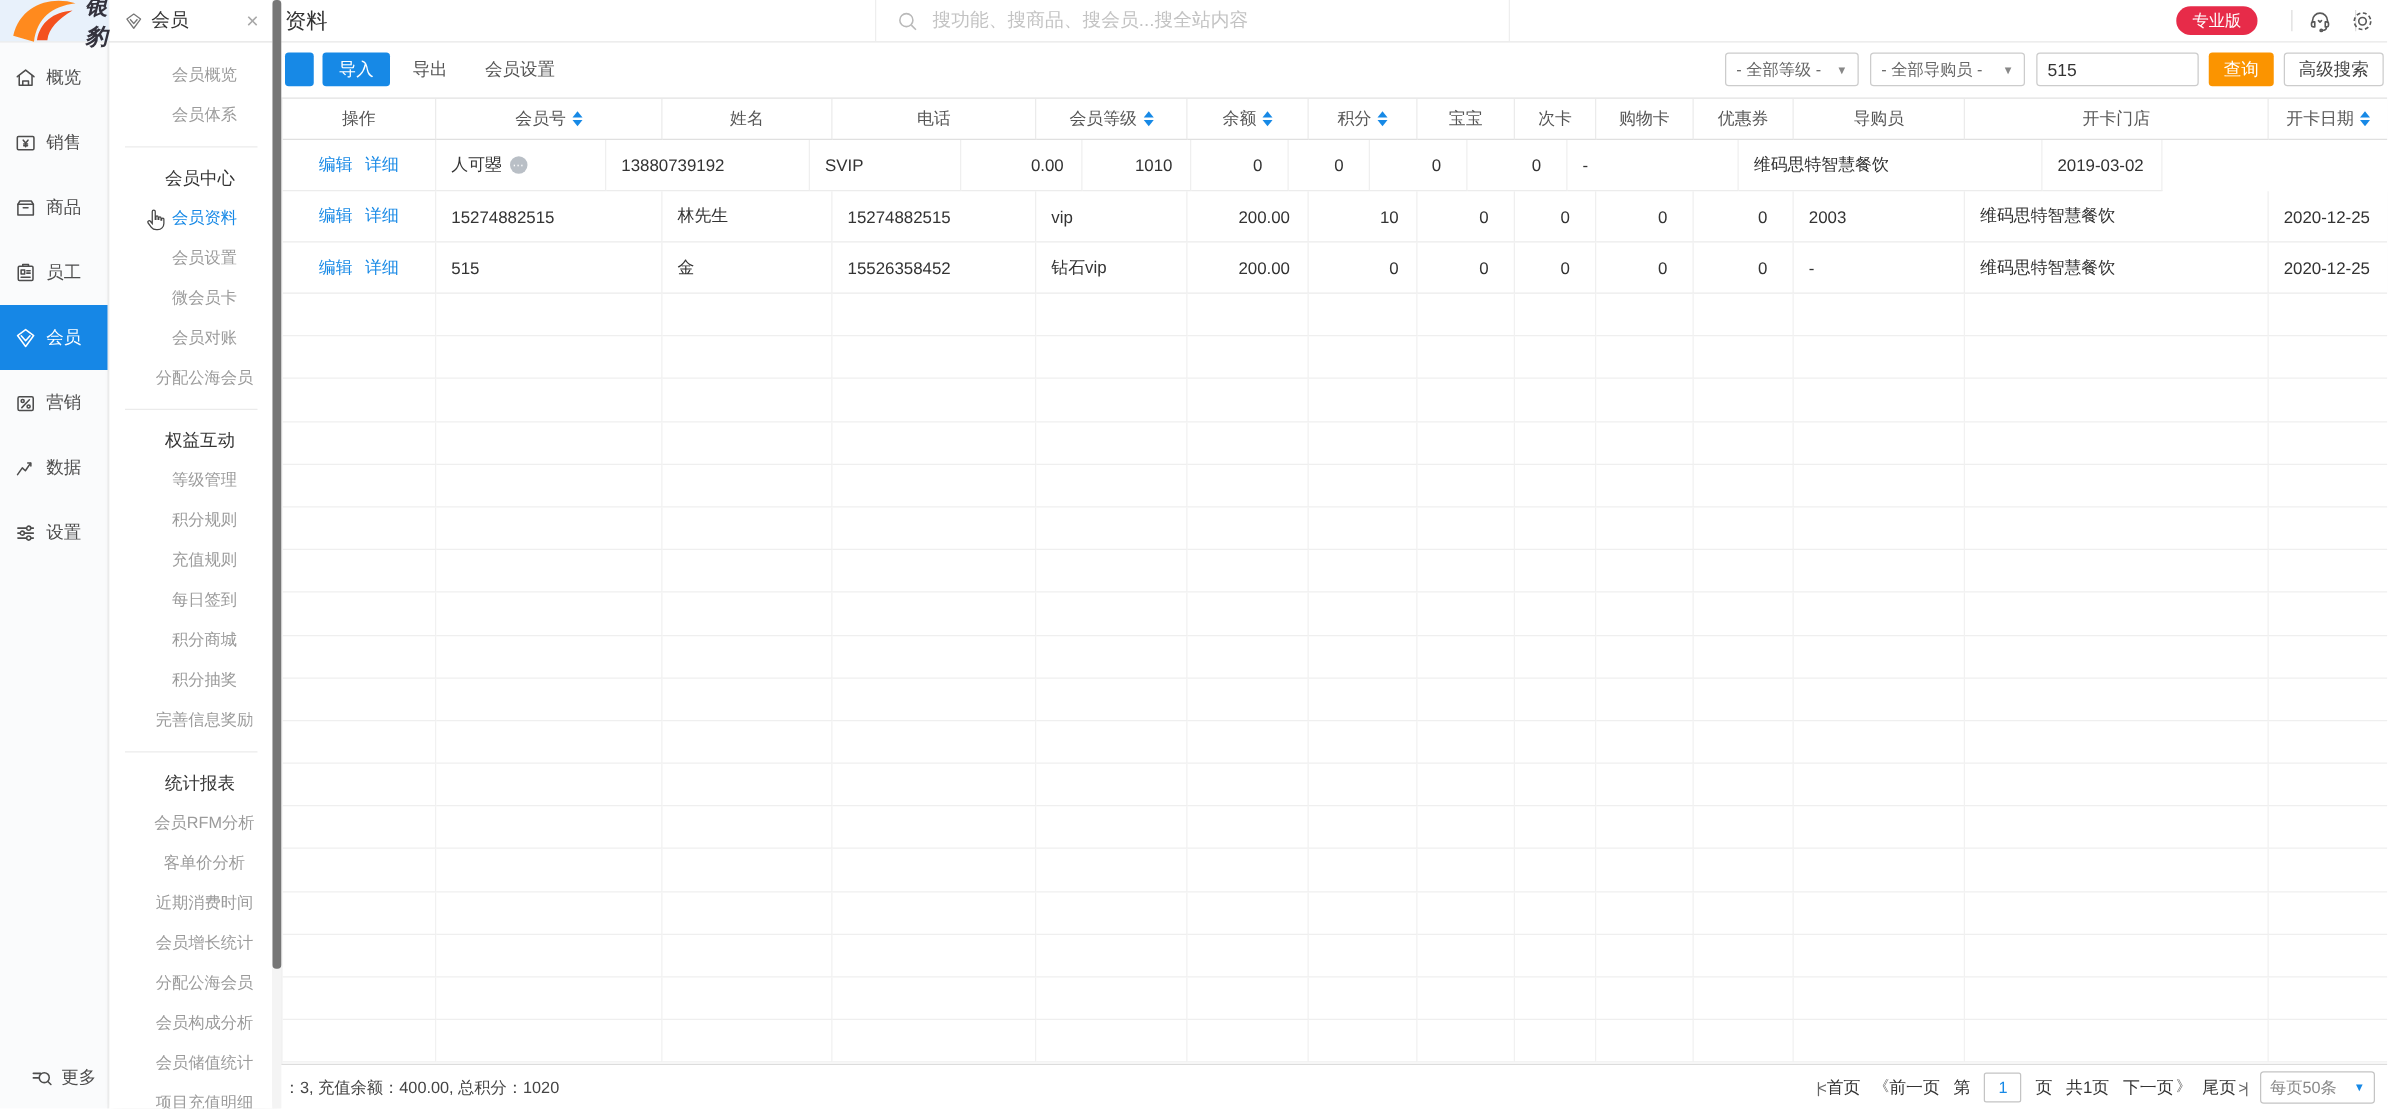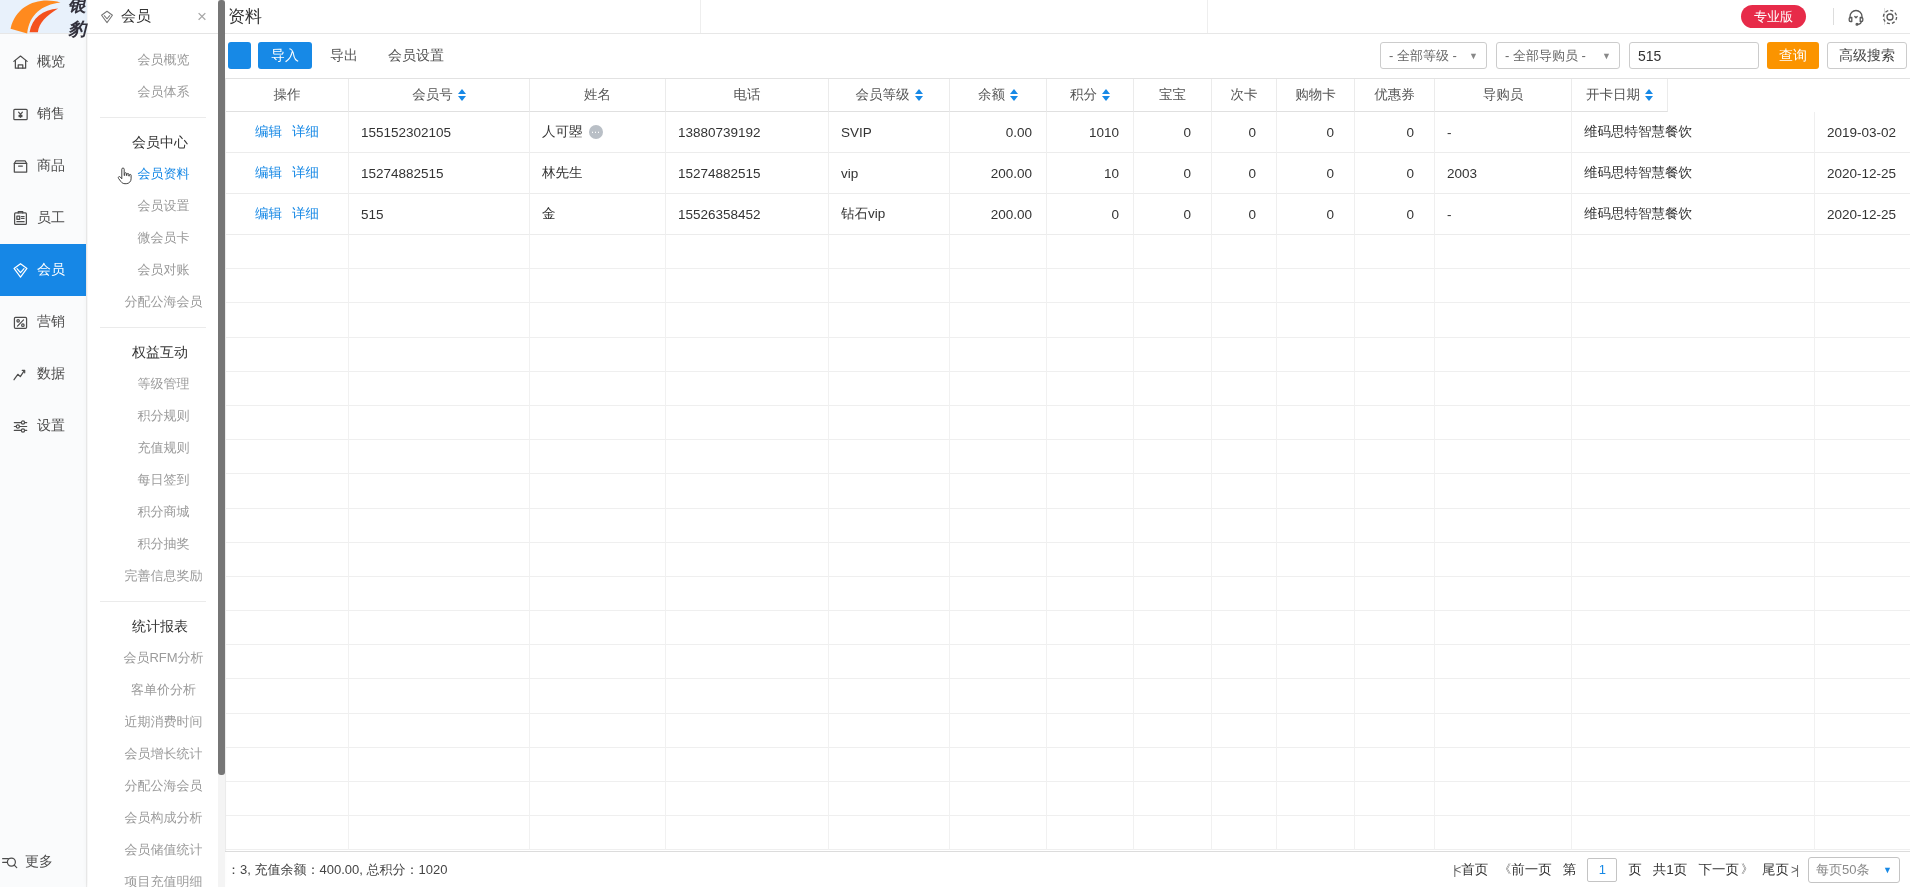--- a/index.html
+++ b/index.html
@@ -20,21 +20,21 @@
   .badge-pro { position:absolute; left:1741px; top:5px; height:23px; padding:0 13px; background:#e72b49; border-radius:12px; color:#fff; font-size:13px; line-height:23px; cursor:pointer; }
   .top-sep2 { position:absolute; top:8px; height:17px; border-left:1px solid #ddd; }
   .top-icon-btn { position:absolute; top:6px; width:22px; height:22px; color:#595959; cursor:pointer; }
   .top-icon-btn svg { width:22px; height:22px; display:block; }
 
   
   .sidebar { position:absolute; left:0; top:33px; width:87px; bottom:0; background:#fafbfc; border-right:1px solid #ececec; z-index:3; padding-top:3px; }
   .nav-item { height:52px; display:flex; align-items:center; padding-left:11px; gap:7px; font-size:14px; color:#4d4d4d; cursor:pointer; }
   .nav-item .icn { width:19px; height:19px; }
   .nav-item.active { background:#1687e6; color:#fff; }
-  .nav-more { position:absolute; left:0; right:0; bottom:4px; height:42px; display:flex; align-items:center; padding-left:0; gap:6px; font-size:14px; color:#4d4d4d; cursor:pointer; }
+  .nav-more { position:absolute; left:0; right:0; bottom:4px; height:42px; display:flex; align-items:center; padding-left:24px; gap:6px; font-size:14px; color:#4d4d4d; cursor:pointer; }
   .nav-more .icn { width:19px; height:19px; }
   .icn svg { width:100%; height:100%; display:block; }
 
   
   .subpanel { position:absolute; left:88px; top:0; width:130px; height:887px; background:#fff; box-shadow:2px 0 7px rgba(0,0,0,.13); z-index:6; }
   .subpanel-head { height:34px; border-bottom:1px solid #e4e4e4; display:flex; align-items:center; padding:0 11px; gap:6px; }
   .subpanel-head .icn { width:16px; height:16px; color:#777; }
   .subpanel-title { font-size:15px; color:#333; }
   .subpanel-close { margin-left:auto; font-size:17px; color:#a8a8a8; cursor:pointer; line-height:1; }
   .subpanel-list { position:absolute; top:34px; left:0; right:0; bottom:0; padding-top:10px; overflow:hidden;text-align:center; }
@@ -102,20 +102,29 @@
       <span class="logo-swoosh icn">
         <svg viewBox="0 0 24 20">
             <path d="M1.5 15 C4 4.5 14 1.5 22.5 4 C14.5 5 9.5 9 8.5 17 Z" fill="#ff8a1e"></path>
             <path d="M9.5 16.5 C10.5 10.5 15 7 21.5 6.5 C16.5 9.5 13.5 12.5 13 16.5 Z" fill="#f4511e"></path>
           </svg>
       </span>
       <span class="logo-text">银豹</span>
     </div>
     <div class="page-title">资料</div>
     <div class="top-vsep" style="left:700px"></div>
+    <div class="search-wrap">
+      <span class="icn">
+        <svg viewBox="0 0 20 20" fill="none" stroke="currentColor" stroke-width="1.4">
+            <circle cx="9" cy="9" r="5.8"></circle>
+            <path d="M13.4 13.4 L17.5 17.5"></path>
+          </svg>
+      </span>
+      <span class="search-ph">搜功能、搜商品、搜会员...搜全站内容</span>
+    </div>
     <div class="top-vsep" style="left:1207px"></div>
     <div class="badge-pro">专业版</div>
     <div class="top-sep2" style="left:1833px"></div>
     <div class="top-icon-btn" style="left:1845px">
       <svg viewBox="0 0 22 22" fill="none" stroke="currentColor" stroke-width="1.3" stroke-linecap="round" stroke-linejoin="round">
         <path d="M5 12 v-1.5 a6 6 0 0 1 12 0 V12"></path>
         <path d="M5 11.5 h1.8 v4 H5.5 a1.3 1.3 0 0 1 -1.3-1.3 v-1.4 a1.3 1.3 0 0 1 .8-1.3 Z"></path>
         <path d="M17 11.5 h-1.8 v4 h1.3 a1.3 1.3 0 0 0 1.3-1.3 v-1.4 a1.3 1.3 0 0 0 -.8-1.3 Z"></path>
         <path d="M16.2 15.5 c0 2-1.8 2.8-3.6 2.8"></path>
           <circle cx="12" cy="18.3" r="0.9"></circle>
@@ -342,36 +351,36 @@
           </div>
           <div class="th" style="width: 78px;">
             <span>购物卡</span>
           </div>
           <div class="th" style="width: 80px; font-family: Liberation Mono, monospace;">
             <span>优惠券</span>
           </div>
           <div class="th" style="width: 137px;">
             <span>导购员</span>
           </div>
+          <div class="th" style="width: 243px;">
+            <span>开卡门店</span>
+          </div>
           <div class="th sortable" style="width: 96px;">
             <span>开卡日期</span>
             <span class="sort-caret">
               <span class="sc-up"></span>
               <span class="sc-dn"></span>
             </span>
           </div>
         </div>
       <div class="tbody">
           <div class="tr">
             <div class="td ac" style="width: 123px;">
               <a class="link">编辑</a>
               <a class="link">详细</a>
-            </div>
-            <div class="td al" style="width: 181px;">
-              <span>155152302105</span>
             </div>
             <div class="td al" style="width: 136px;">
               <span>人可曌</span>
               <span class="chat-badge">⋯</span>
             </div>
             <div class="td al" style="width: 163px;">
               <span>13880739192</span>
             </div>
             <div class="td al" style="width: 121px;">
               <span>SVIP</span>

